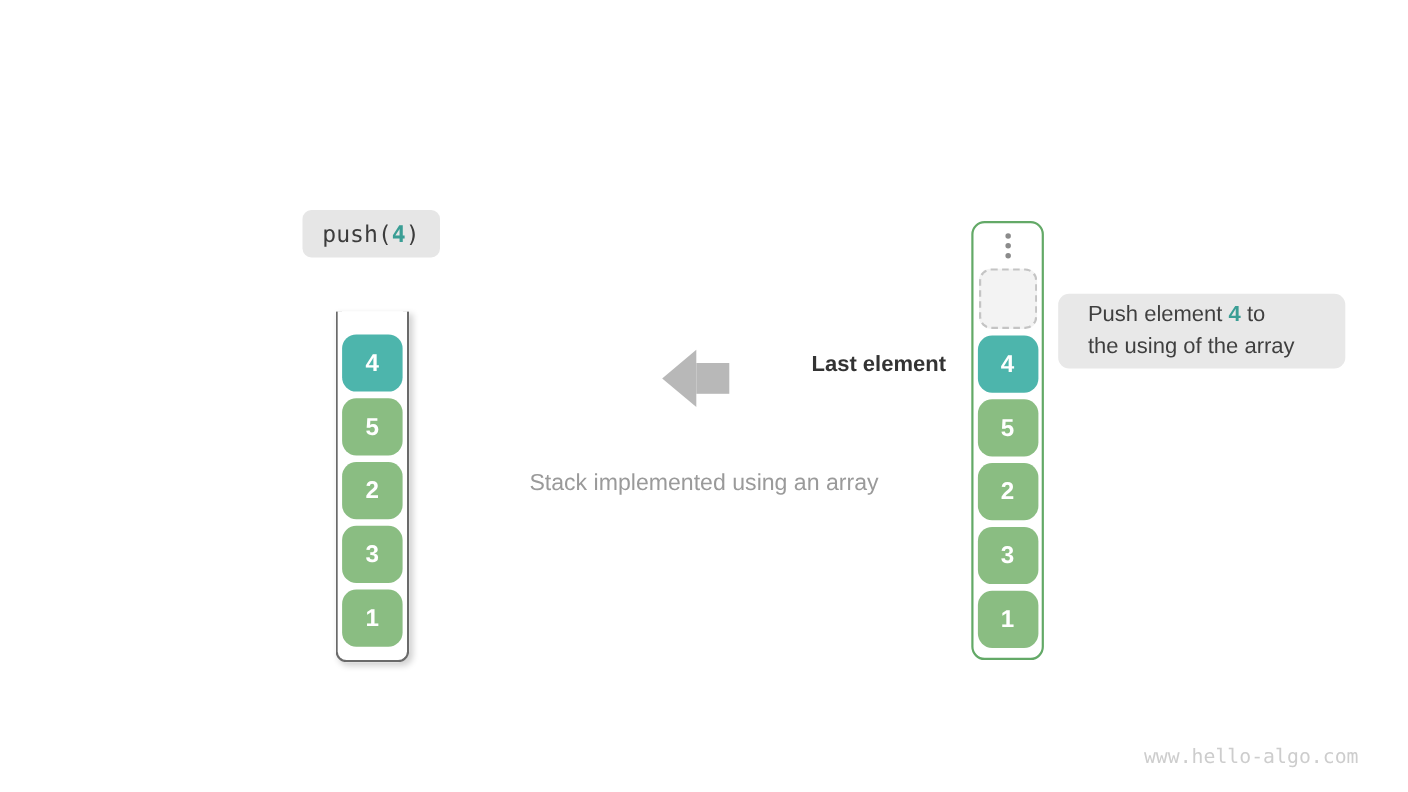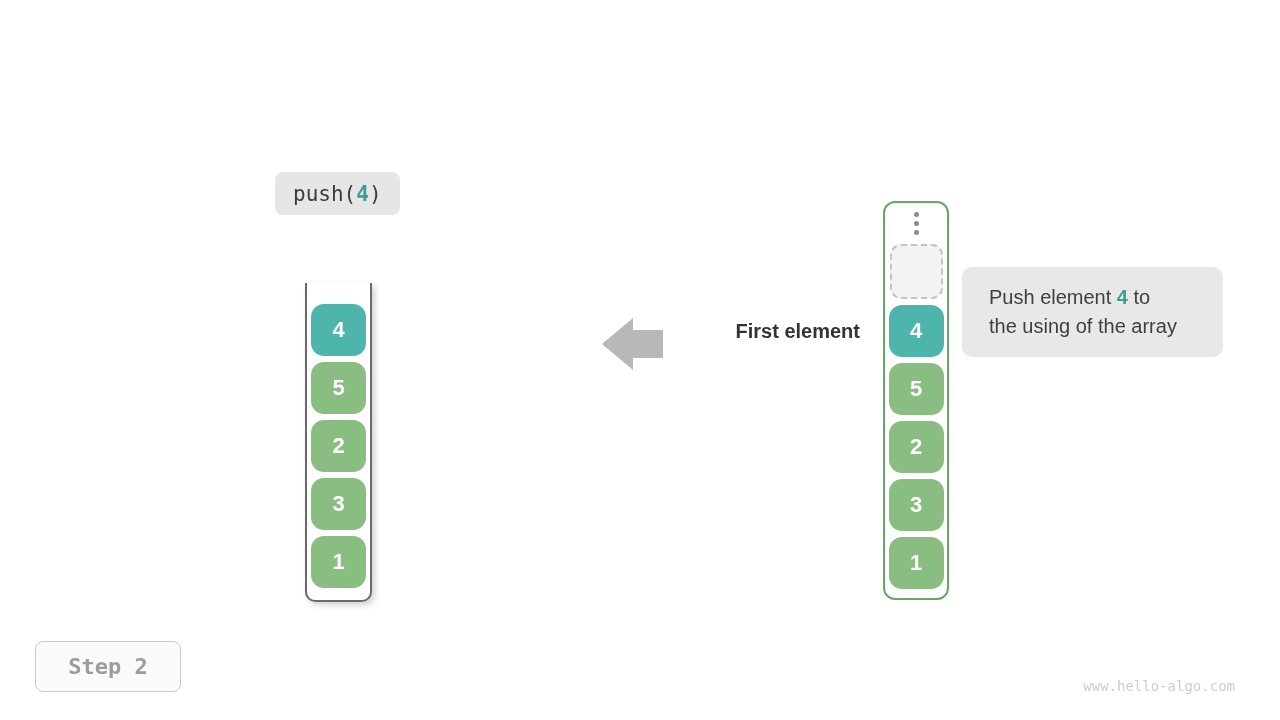--- a/index.html
+++ b/index.html
@@ -2,21 +2,21 @@
 <html><head>
 <meta charset="utf-8">
 <style>
   html,body{margin:0;padding:0;background:#ffffff;}
   .canvas{
     position:relative;width:1280px;height:720px;background:#ffffff;overflow:hidden;
     font-family:"Liberation Sans", sans-serif;
   }
   
   .push-label{
-    position:absolute;left:275px;top:172px;height:43px;padding:0 18px;
+    position:absolute;left:275px;top:191px;height:43px;padding:0 18px;
     background:#e6e6e6;border-radius:8px;display:flex;align-items:center;
     font-family:"DejaVu Sans Mono", monospace;font-size:21px;color:#3c3c3c;
   }
   .accent{color:#3a9e95;font-weight:bold;}
   
   .stack{
     position:absolute;left:305px;top:283px;width:67px;height:319px;
     border-left:2px solid #6a6a6a;border-right:2px solid #6a6a6a;border-bottom:2px solid #6a6a6a;
     border-radius:0 0 10px 10px;box-sizing:border-box;
     box-shadow:3px 3px 6px rgba(0,0,0,0.18);
@@ -50,33 +50,33 @@
   }
   .arrow .tail{position:absolute;left:31px;top:12px;width:30px;height:28px;background:#b8b8b8;}
   .lbl-bold{position:absolute;font-size:20px;font-weight:bold;color:#333333;text-align:right;}
   .lbl-last{left:620px;top:320px;width:240px;}
   .lbl-first{left:620px;top:554px;width:233px;}
   .caption{
     position:absolute;left:420px;top:427px;width:440px;text-align:center;
     font-size:21px;color:#9a9a9a;
   }
   .tooltip{
-    position:absolute;left:962px;top:267px;width:261px;height:90px;box-sizing:border-box;
+    position:absolute;left:962px;top:267px;width:261px;height:68px;box-sizing:border-box;
     background:#e8e8e8;border-radius:10px;display:flex;flex-direction:column;justify-content:center;
     padding-left:27px;font-size:20px;color:#3f3f3f;line-height:29px;
   }
   .step-badge{
     position:absolute;left:35px;top:641px;width:146px;height:51px;box-sizing:border-box;
     background:#fafafa;border:1px solid #cbcbcb;border-radius:8px;
     display:flex;align-items:center;justify-content:center;
     font-family:"DejaVu Sans Mono", monospace;font-size:22px;font-weight:bold;color:#9c9c9c;
   }
   .watermark{
     position:absolute;right:45px;top:678px;
-    font-family:"DejaVu Sans Mono", monospace;font-size:14px;color:#cdcdcd;
+    font-family:"DejaVu Sans Mono", monospace;font-size:18px;color:#cdcdcd;
   }
 </style>
 </head>
 <body>
 
 <div class="canvas">
 
   <div class="push-label">
       <span>push(</span>
       <span class="accent">4</span>
@@ -89,38 +89,38 @@
     <div class="cell green">2</div>
     <div class="cell green">3</div>
     <div class="cell green">1</div>
   </div>
 
   <div class="arrow">
     <span class="head"></span>
     <span class="tail"></span>
   </div>
 
-  <div class="lbl-bold lbl-last">First element</div>
+  <div class="lbl-bold lbl-last">Last element</div>
+  <div class="caption">Stack implemented using an array</div>
 
   <div class="array">
     <div class="dots">
         <i></i>
         <i></i>
         <i></i>
       </div>
     <div class="cell empty"></div>
     <div class="cell teal">4</div>
     <div class="cell green">5</div>
     <div class="cell green">2</div>
     <div class="cell green">3</div>
     <div class="cell green">1</div>
   </div>
 
   <div class="tooltip">
     <span><span>Push element </span><span class="accent">4</span><span> to</span></span>
     <span>the using of the array</span>
   </div>
 
-  <div class="step-badge">Step 2</div>
 
   <div class="watermark">www.hello-algo.com</div>
 
 </div>
 
 </body></html>

